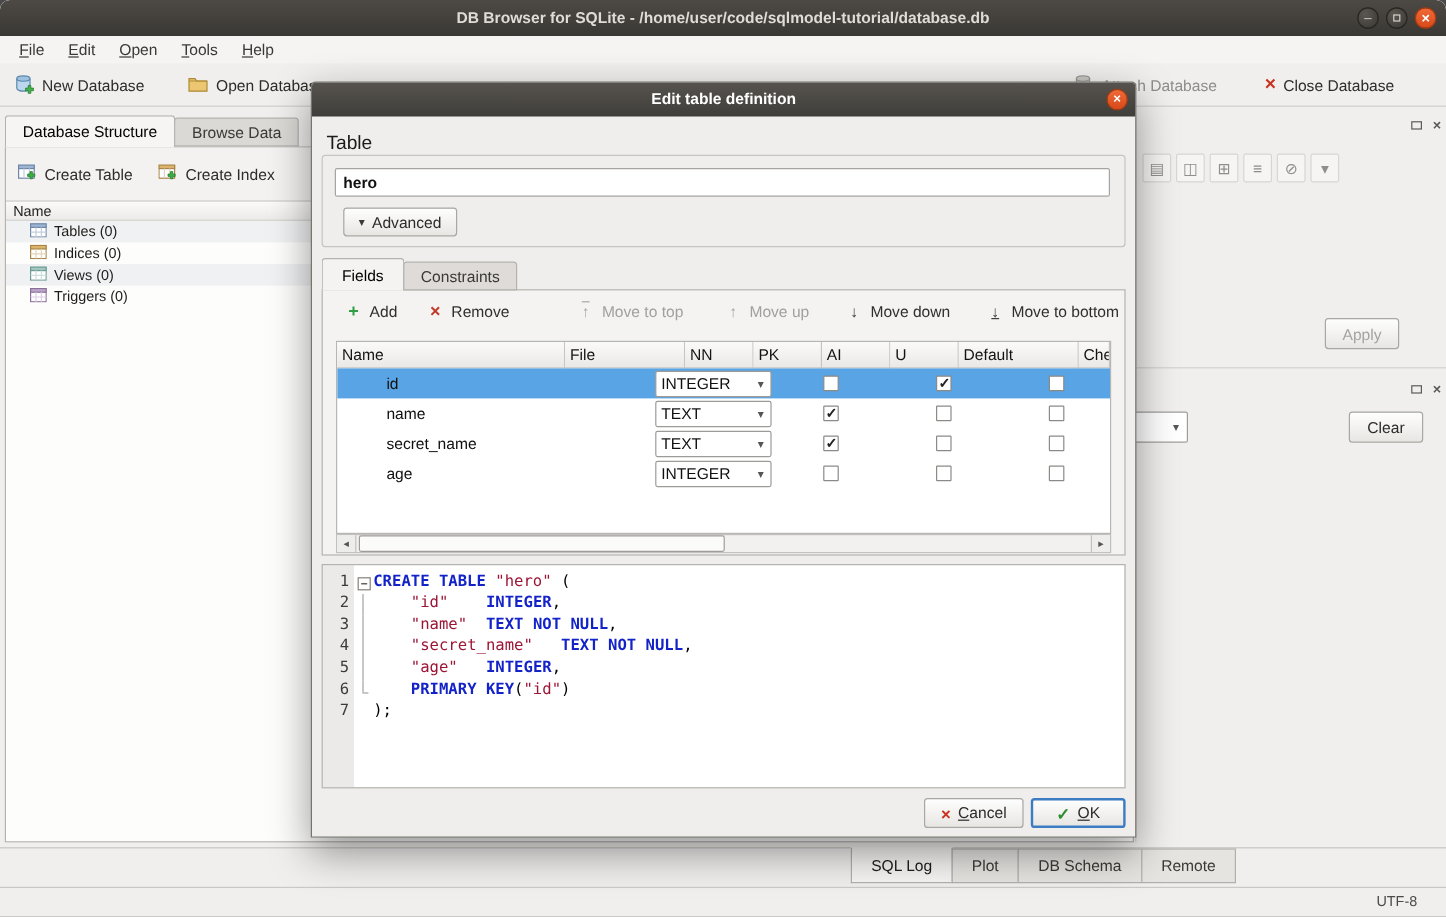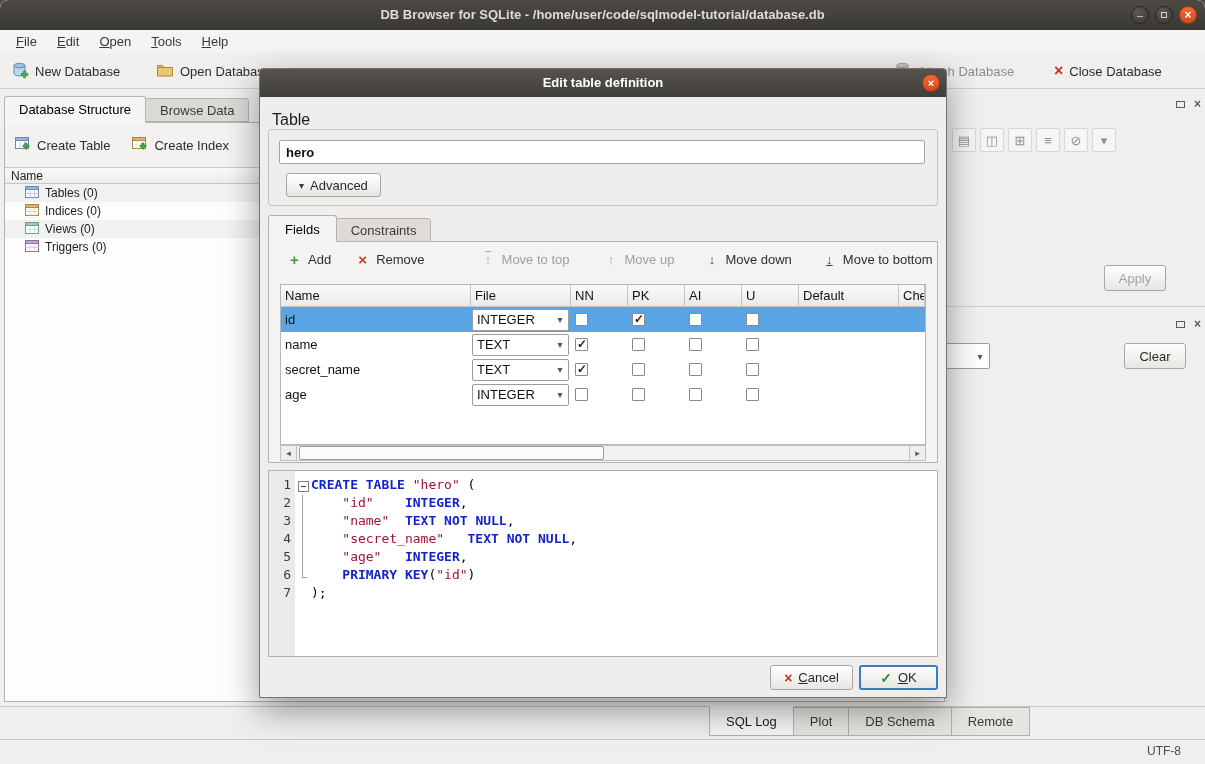--- a/index.html
+++ b/index.html
@@ -121,21 +121,21 @@
   .fthead { display:flex; height:22px; flex:0 0 22px; }
   .hcell { border-right:1px solid #c6c4c1; border-bottom:1px solid #c6c4c1; padding:3px 0 0 4px;
     font-size:13px; color:#141311; background:linear-gradient(#fafaf9,#ebe9e7); white-space:nowrap; overflow:hidden; }
   .col-name { width:190px; flex:0 0 190px; }
   .col-type { width:100px; flex:0 0 100px; }
   .col-cb { width:57px; flex:0 0 57px; }
   .col-default { width:100px; flex:0 0 100px; }
   .col-check { flex:1 1 auto; min-width:0; }
   .frow { display:flex; height:25px; flex:0 0 25px; align-items:center; }
   .frow.sel { background:#58a4e4; }
-  .fcell { height:100%; display:flex; align-items:center; overflow:hidden; }
+  .fcell { height:100%; display:flex; align-items:center; overflow:hidden;margin-left:37px; }
   .fcell.col-name { padding-left:4px; font-size:13px; color:#101010; }
   .type-combo { margin-left:1px; width:97px; height:22px; background:#fff; border:1px solid #9d9b98;
     border-radius:2px; display:flex; align-items:center; }
   .combo-val { flex:1; padding-left:4px; font-size:13px; color:#101010; }
   .combo-arrow { width:16px; text-align:center; color:#555; font-size:10px; }
   .cb { width:13px; height:13px; background:#fff; border:1px solid #8c8a87; border-radius:1px;
     margin-left:4px; position:relative; }
   .cb.checked::after { content:"✓"; position:absolute; left:1px; top:-2px; font-size:12px; font-weight:bold; color:#222; }
 
   .hscroll { position:absolute; left:11px; right:11px; top:203px; height:16px; background:#f2f1ef;

